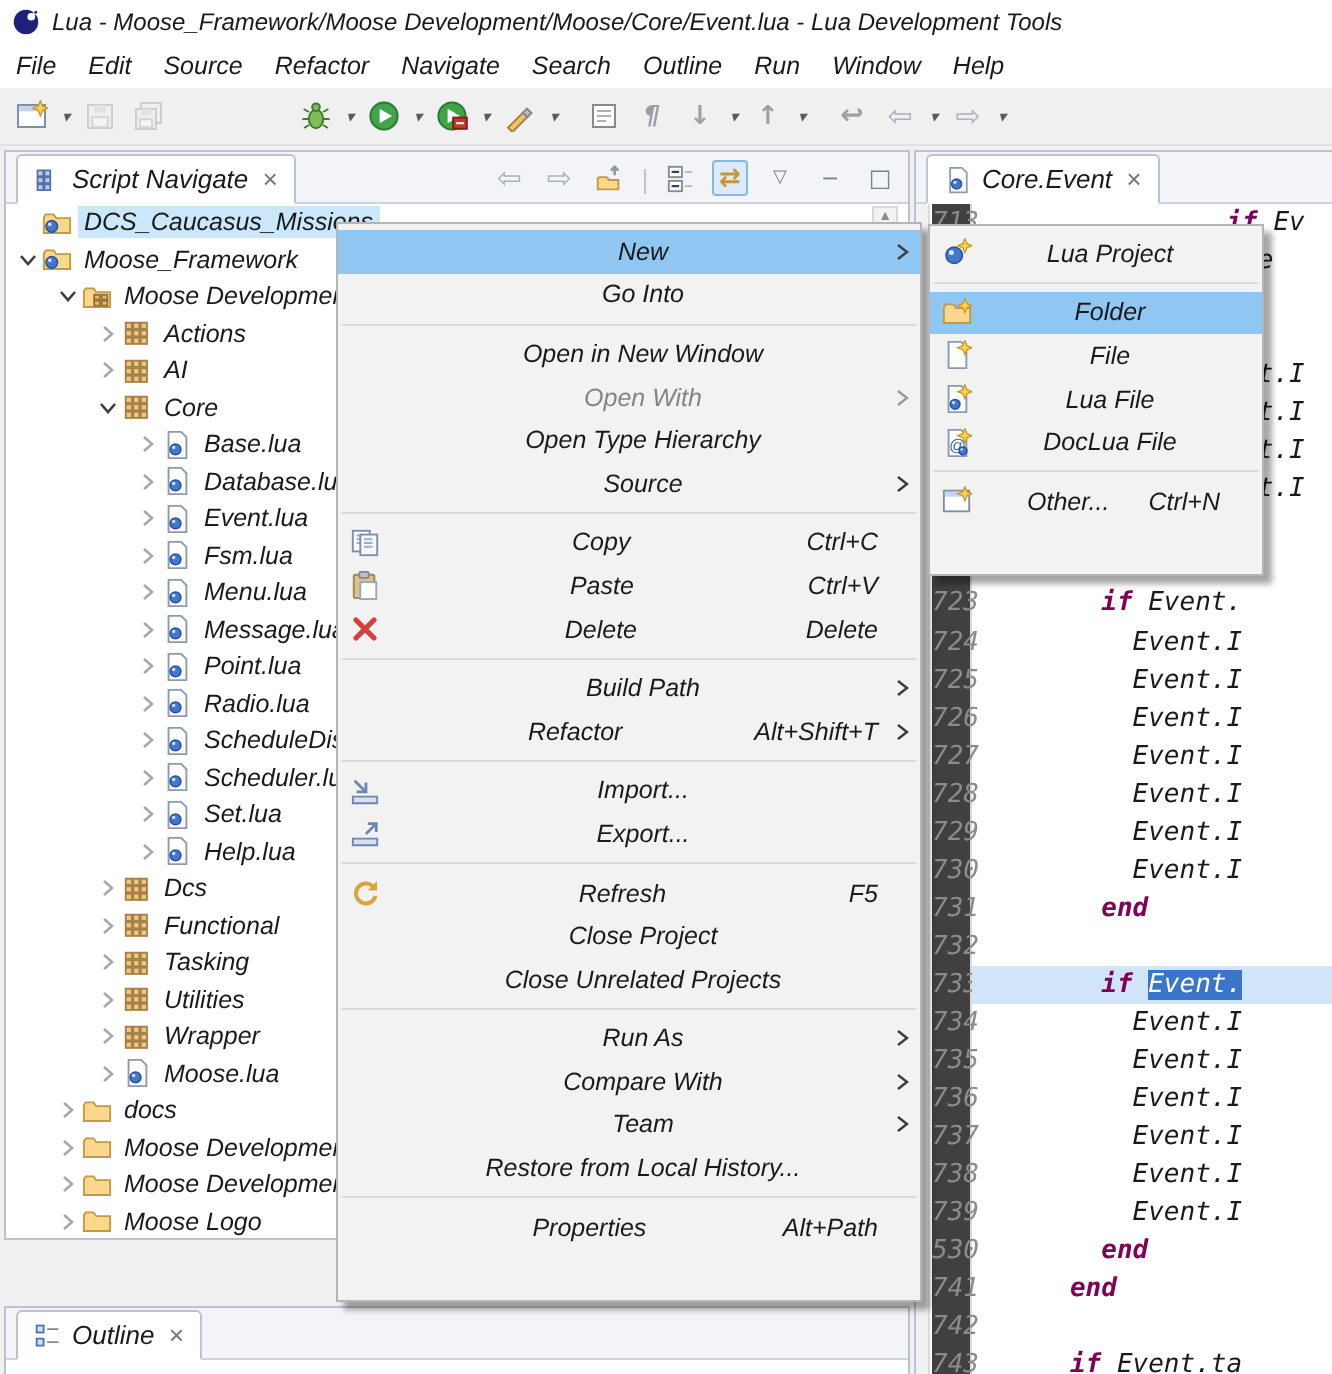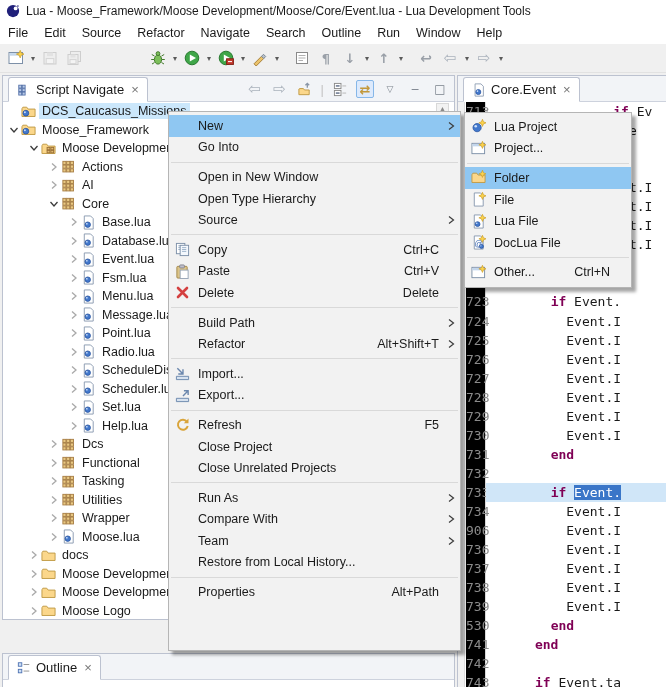--- a/index.html
+++ b/index.html
@@ -1,18 +1,18 @@
 <!DOCTYPE html>
 <html><head>
 <meta charset="utf-8">
 <style>
   html,body{margin:0;padding:0;background:#888;}
   *{box-sizing:border-box;}
   .app{position:relative;width:666px;height:687px;background:#f0f0f0;overflow:hidden;
-       font-family:"Liberation Sans",sans-serif;color:#1a1a1a;}
+       font-family:"Liberation Sans",sans-serif;color:#1a1a1a;font-style:italic;}
   
   .titlebar{height:22px;background:#ffffff;display:flex;align-items:center;gap:6px;padding-left:6px;font-size:12px;}
   
   .menubar{height:22px;background:#ffffff;display:flex;align-items:center;font-size:12.5px;}
   .menubar .mb{padding:0 8px;height:22px;line-height:22px;cursor:default;}
   
   .toolbar{height:29px;background:#f0f0f0;border-bottom:1px solid #e2e2e2;display:flex;align-items:center;padding-left:4px;}
   .tbtn{height:24px;min-width:24px;display:flex;align-items:center;justify-content:center;border-radius:2px;}
   .tbtn.disabled{opacity:.45;}
   .caret{font-size:8px;color:#5a5a5a;width:10px;text-align:center;}
@@ -37,28 +37,28 @@
   .trow{display:flex;align-items:center;height:18.5px;font-size:12.5px;white-space:nowrap;}
   .tarrow{width:13px;height:13px;flex:none;display:flex;align-items:center;justify-content:center;}
   .ticon{width:17px;flex:none;display:flex;justify-content:center;margin-right:2px;}
   .tlabel{padding:1px 3px;}
   .trow.selected .tlabel{background:var(--tree-sel);}
   .tscroll{position:absolute;right:5px;top:1px;font-size:7px;color:#8a8a8a;background:#f2f2f2;border:1px solid #d8d8d8;padding:1px 2px;}
   
   .ebody{position:relative;height:calc(100% - 26px);background:#fff;padding-left:8px;}
   .ruler{position:absolute;left:0;top:0;bottom:0;width:7px;background:#f1f1f1;border-right:1px solid #dcdcdc;}
   .crow{display:flex;height:19.06px;line-height:19.06px;font-family:"DejaVu Sans Mono",monospace;font-size:13px;}
-  .lnum{width:20px;padding-right:7px;flex:none;text-align:left;color:#8b8b8b;background:#000000;border-right:1px solid #d9d9d9;}
+  .lnum{width:20px;padding-right:7px;flex:none;text-align:left;color:#8b8b8b;background:#404040;border-right:1px solid #d9d9d9;}
   .ltext{flex:1;white-space:pre;padding-left:2px;}
   .crow.hl .ltext{background:var(--cur-line);}
   .kw{color:var(--kw);font-weight:bold;}
   .selstr{background:var(--sel-bg);color:#ffffff;}
   
   .cmenu{position:absolute;z-index:100;background:#f2f2f2;border:1px solid #b5b5b5;
-         box-shadow:4px 4px 3px rgba(0,0,0,0.35);padding:3px 0;font-size:12.5px;}
+         box-shadow:4px 4px 3px rgba(0,0,0,0.35);padding:3px 0;font-size:12.5px;text-align:center;}
   #ctxmenu{left:168px;top:111px;width:293px;height:540px;}
   #submenu{left:464px;top:112px;width:168px;height:176px;}
   .mitem{display:flex;align-items:center;height:21.6px;padding:0 3px;}
   .mitem.hl{background:var(--menu-hl);}
   .mitem.dis{color:#848484;}
   .micon{width:20px;flex:none;display:flex;justify-content:center;}
   .mlabel{margin-left:6px;flex:1;white-space:nowrap;}
   .msc{margin-right:6px;}
   .marr{width:12px;flex:none;display:flex;justify-content:center;}
   .msep{height:1px;background:#d9d9d9;margin:3.5px 2px;}
@@ -965,21 +965,21 @@
           </div>
           <div class="crow hl">
             <span class="lnum">733</span>
             <span class="ltext"><span>        </span><span class="kw">if</span><span> </span><span class="selstr">Event.</span></span>
           </div>
           <div class="crow">
             <span class="lnum">734</span>
             <span class="ltext"><span>          Event.I</span></span>
           </div>
           <div class="crow">
-            <span class="lnum">906</span>
+            <span class="lnum">735</span>
             <span class="ltext"><span>          Event.I</span></span>
           </div>
           <div class="crow">
             <span class="lnum">736</span>
             <span class="ltext"><span>          Event.I</span></span>
           </div>
           <div class="crow">
             <span class="lnum">737</span>
             <span class="ltext"><span>          Event.I</span></span>
           </div>
@@ -1025,20 +1025,29 @@
       <div class="mitem">
         <span class="micon"></span>
         <span class="mlabel">Go Into</span>
         <span class="marr"></span>
       </div>
       <div class="msep"></div>
       <div class="mitem">
         <span class="micon"></span>
         <span class="mlabel">Open in New Window</span>
         <span class="marr"></span>
+      </div>
+      <div class="mitem dis">
+        <span class="micon"></span>
+        <span class="mlabel">Open With</span>
+        <span class="marr">
+          <svg width="8" height="10" viewBox="0 0 8 10">
+            <polyline points="2,1.5 6.5,5 2,8.5" fill="none" stroke="#999" stroke-width="1.2"></polyline>
+          </svg>
+        </span>
       </div>
       <div class="mitem">
         <span class="micon"></span>
         <span class="mlabel">Open Type Hierarchy</span>
         <span class="marr"></span>
       </div>
       <div class="mitem">
         <span class="micon"></span>
         <span class="mlabel">Source</span>
         <span class="marr">
@@ -1204,33 +1213,20 @@
         <span class="micon">
           <span class="icon">
             <svg viewBox="0 0 16 16" width="15" height="15">
               <circle cx="6.5" cy="9.2" r="4.4" fill="#4278cc" stroke="#27519e" stroke-width="0.8"></circle>
               <circle cx="5.033333333333333" cy="7.7333333333333325" r="1.375" fill="#cfe2fb"></circle>
               <path d="M12.2,0.3 L13.3,3 L16,4.1 L13.3,5.2 L12.2,7.9 L11.1,5.2 L8.4,4.1 L11.1,3 Z" fill="#fbd34d" stroke="#c99b27" stroke-width="0.7"></path>
             </svg>
           </span>
         </span>
         <span class="mlabel">Lua Project</span>
-        <span class="marr"></span>
-      </div>
-      <div class="mitem">
-        <span class="micon">
-          <span class="icon">
-            <svg viewBox="0 0 16 16" width="15" height="15">
-              <rect x="1" y="2.5" width="13.5" height="11" fill="#fff" stroke="#7d90a8"></rect>
-              <rect x="1.6" y="3.1" width="12.3" height="2.6" fill="#c3d6ec"></rect>
-              <path d="M12.2,0.3 L13.3,3 L16,4.1 L13.3,5.2 L12.2,7.9 L11.1,5.2 L8.4,4.1 L11.1,3 Z" fill="#fbd34d" stroke="#c99b27" stroke-width="0.7"></path>
-            </svg>
-          </span>
-        </span>
-        <span class="mlabel">Project...</span>
         <span class="marr"></span>
       </div>
       <div class="msep"></div>
       <div class="mitem hl">
         <span class="micon">
           <span class="icon">
             <svg viewBox="0 0 16 16" width="15" height="15">
               <path d="M1,5 L1,13.3 L15,13.3 L15,5.4 L7.6,5.4 L6.1,3.4 L2,3.4 Z" fill="#fbd78b" stroke="#c09a44"></path>
               <path d="M12.2,0.3 L13.3,3 L16,4.1 L13.3,5.2 L12.2,7.9 L11.1,5.2 L8.4,4.1 L11.1,3 Z" fill="#fbd34d" stroke="#c99b27" stroke-width="0.7"></path>
             </svg>

